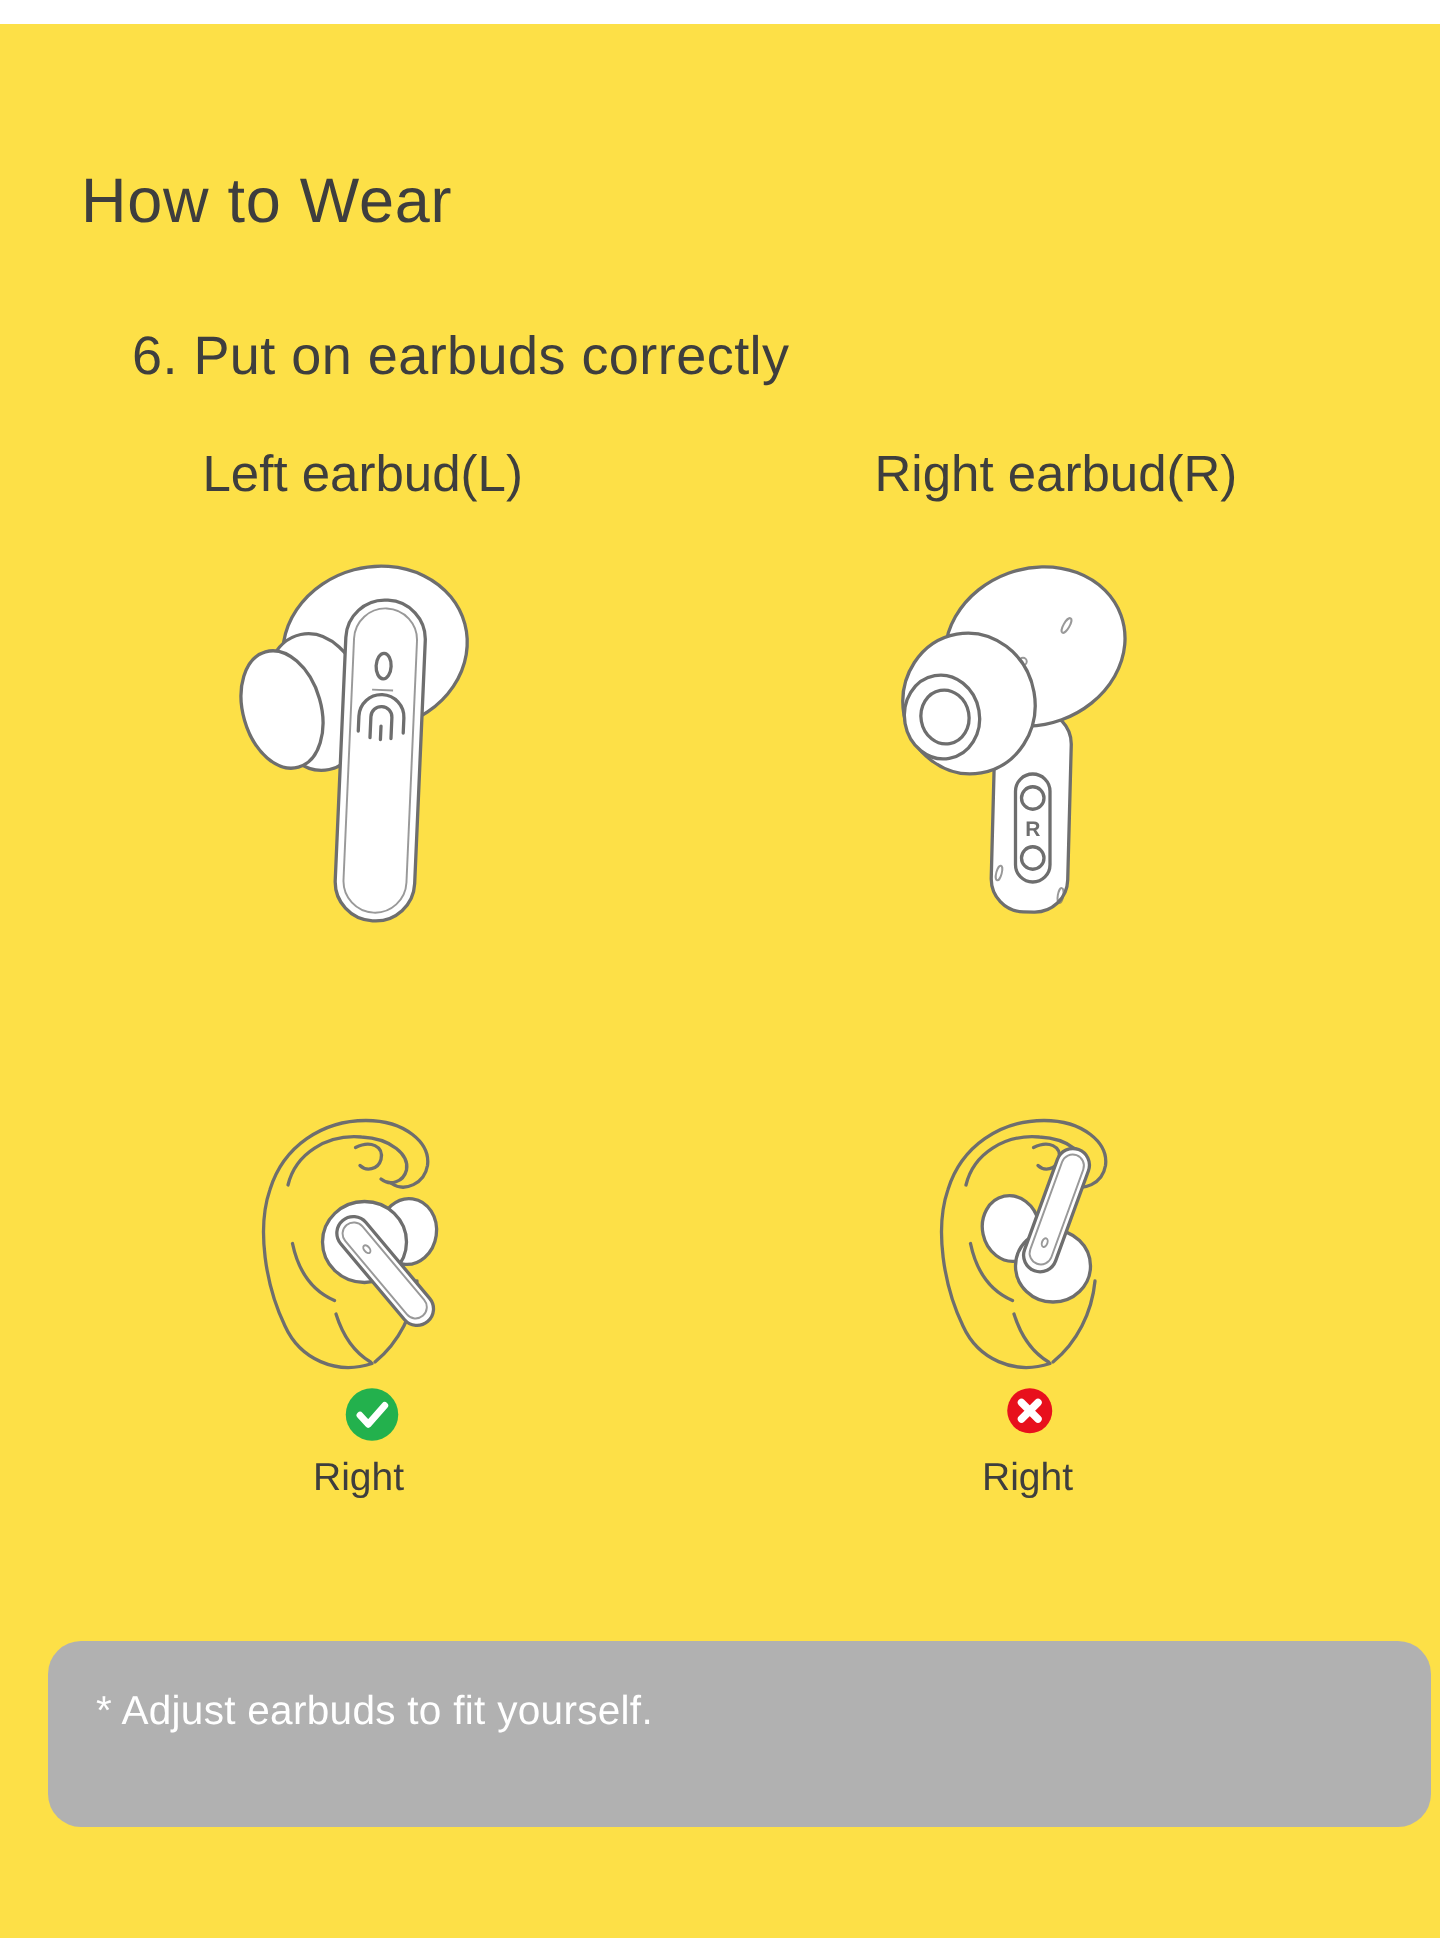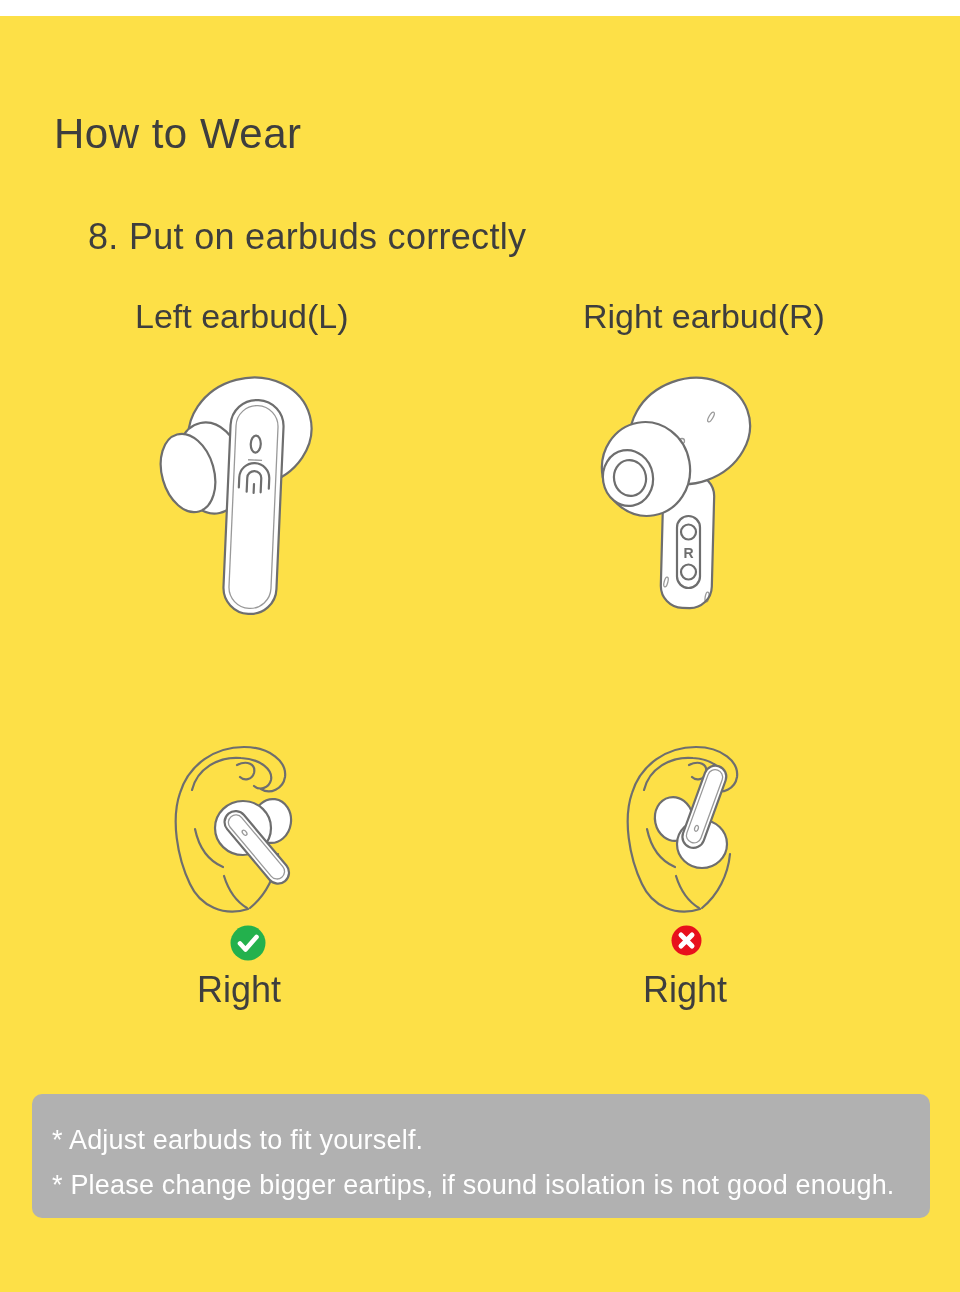--- a/index.html
+++ b/index.html
@@ -11,37 +11,37 @@
   .abs { position:absolute; }
   .page-title {
     left:54px; top:94px; font-size:42px; font-weight:400; letter-spacing:0.5px;
   }
   .step-heading { font-size:36px; font-weight:400; letter-spacing:0.3px; }
   .step1-heading { left:88px; top:200px; }
   .step2-heading { left:88px; top:632px; font-size:37px; }
   .col-label { font-size:34px; top:281px; }
   .col-label.left  { left:135px; }
   .col-label.right { left:583px; }
-  .rw-label { font-size:36px; top:953px; transform:translateX(-50%); }
+  .rw-label { font-size:26px; top:953px; transform:translateX(-50%); }
   .rw-label.right-lbl { left:239px; }
   .rw-label.wrong-lbl { left:685px; }
 
   .illus { position:absolute; }
   .illus-earbud-left  { left:150px; top:358px; }
   .illus-earbud-right { left:590px; top:358px; }
   .illus-ear-correct  { left:160px; top:720px; }
   .illus-ear-wrong    { left:612px; top:720px; }
   .badge { position:absolute; }
   .badge-check { left:229px; top:908px; }
   .badge-x     { left:671px; top:909px; }
 
   .notes-box {
     left:32px; top:1078px; width:858px; height:76px;
-    background:var(--note-bg,#b1b1b1); border-radius:10px;
-    padding:24px 20px; color:var(--note-text,#ffffff);
+    background:var(--note-bg,#b1b1b1); border-radius:22px;
+    padding:24px 32px; color:var(--note-text,#ffffff);
   }
   .note-line { font-size:27px; line-height:45px; letter-spacing:0.2px; }
 
   .progress-bar {
     left:0; top:1283px; width:170px; height:9px;
     background:var(--progress-blue,#3c6eb4);
   }
 
   
   .ln  { fill:none; stroke:var(--line-art,#6e6e6e); stroke-width:2.2; stroke-linecap:round; stroke-linejoin:round; }
@@ -53,21 +53,21 @@
   .r-mark { font-family:"Liberation Sans",sans-serif; font-size:14px; font-weight:700;
             fill:var(--line-art,#6e6e6e); text-anchor:middle; }
 </style>
 </head>
 <body>
 
 <div class="page">
 
   <h1 class="abs page-title" style="margin:0;">How to Wear</h1>
 
-  <div class="abs step-heading step1-heading">8. Put on earbuds correctly</div>
+  <div class="abs step-heading step1-heading">6. Put on earbuds correctly</div>
 
   <div class="abs col-label left">Left earbud(L)</div>
   <div class="abs col-label right">Right earbud(R)</div>
 
   <svg class="illus illus-earbud-left" width="250" height="250" viewBox="0 0 250 250">
     <g>
       <ellipse class="lnf" cx="100" cy="58" rx="62" ry="54" transform="rotate(-15 100 58)"></ellipse>
       <ellipse class="lnf" cx="60" cy="94" rx="33" ry="46" transform="rotate(-12 60 94)"></ellipse>
       <ellipse class="lnf" cx="38" cy="99" rx="26" ry="40" transform="rotate(-16 38 99)"></ellipse>
     </g>
@@ -158,18 +158,17 @@
   <svg class="badge badge-x" width="31" height="31" viewBox="-15.5 -15.5 31 31">
     <circle class="x-bg" cx="0" cy="0" r="15"></circle>
     <path class="white-stroke" stroke-width="5" d="M -5.5 -5.5 L 5.5 5.5 M 5.5 -5.5 L -5.5 5.5"></path>
   </svg>
 
   <div class="abs rw-label right-lbl">Right</div>
   <div class="abs rw-label wrong-lbl">Right</div>
 
   <div class="abs notes-box">
     <div class="note-line">* Adjust earbuds to fit yourself.</div>
-    <div class="note-line">* Please change bigger eartips, if sound isolation is not good enough.</div>
   </div>
 
   <div class="abs progress-bar"></div>
 
 </div>
 
 </body></html>

